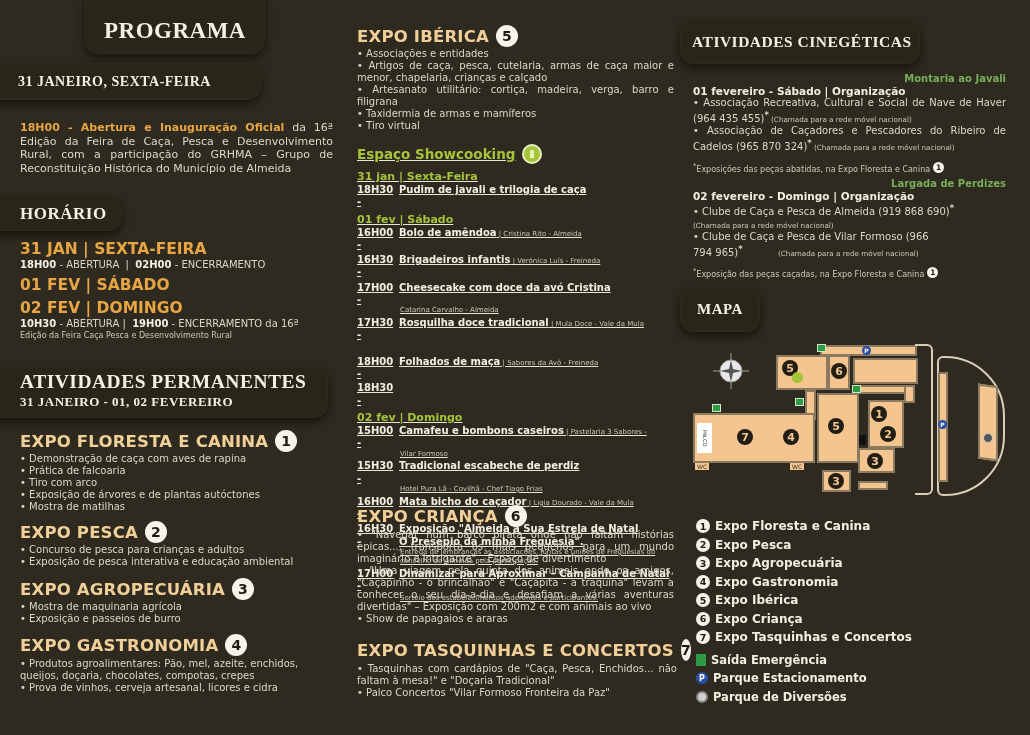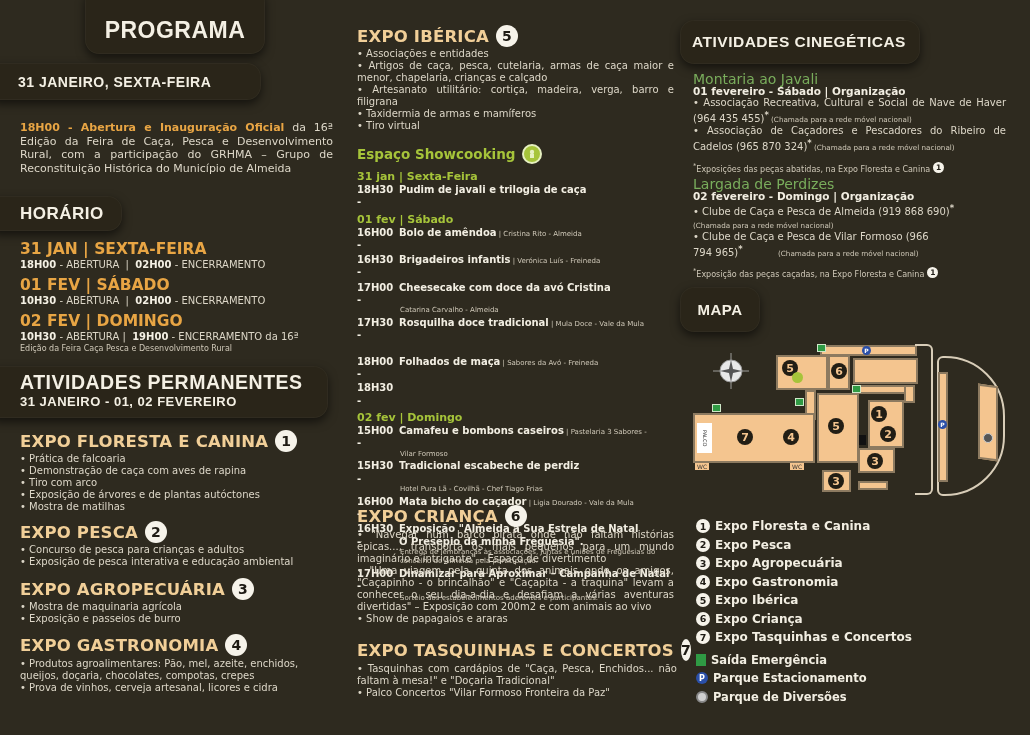--- a/index.html
+++ b/index.html
@@ -1,38 +1,38 @@
 <!DOCTYPE html>
 <html><head>
 <meta charset="utf-8">
 <style>
   * { box-sizing: border-box; margin: 0; padding: 0; }
   html, body { width: 1030px; height: 735px; overflow: hidden; }
   body { background: #2e2a1f; color: #e9e4d6; font-family: "DejaVu Sans", sans-serif; position: relative; }
   .abs { position: absolute; }
   .pill { position: absolute; background: #2a2519; border-radius: 14px; box-shadow: 0 4px 10px rgba(0,0,0,0.55), inset 0 0 0 1px rgba(255,255,255,0.03); }
-  .pill-title { font-family: Liberation Sans, sans-serif; font-weight: bold; color: #f4f0e4; letter-spacing: 0.5px; }
+  .pill-title { font-family: Liberation Serif, serif; font-weight: bold; color: #f4f0e4; letter-spacing: 0.5px; }
   .orange { color: #e8a544; }
   .sm { font-size: 10.2px; line-height: 12.6px; color: #ddd7c8; }
   .xs { font-size: 7.2px; line-height: 9px; color: #cfc8b8; }
   .bullets div { font-size: 10px; line-height: 12px; color: #ddd7c8; }
   .just { text-align: justify; }
   .expo-h { font-weight: bold; color: #f1cf98; font-size: 16.5px; letter-spacing: 0.2px; display: flex; align-items: center; gap: 7px; white-space: nowrap; }
   .num { display: inline-flex; align-items: center; justify-content: center; width: 22px; height: 22px; border-radius: 50%; background: #f6f3ea; color: #1e1b14; font-weight: bold; font-size: 14px; }
   .num.sm-n { width: 11px; height: 11px; font-size: 7.5px; }
   .num.md-n { width: 14px; height: 14px; font-size: 9.5px; }
   .hor-day { font-weight: bold; font-size: 15.5px; color: #e8a544; line-height: 18px; }
   .hor-time { font-size: 10px; line-height: 13px; color: #ddd7c8; }
   .hor-time b { color: #f4f0e4; }
   .sc-day { font-weight: bold; font-size: 11px; color: #a6c43a; line-height: 15px; margin-top: 3px; }
   .sc-row { font-size: 10px; line-height: 12.3px; color: #f2eee2; font-weight: bold; display: flex; }
   .sc-row .t { width: 42px; flex-shrink: 0; }
   .sc-row .sub { font-weight: normal; font-size: 7px; color: #cfc8b8; }
   .sc-note { font-size: 7px; line-height: 8.8px; color: #cfc8b8; padding-left: 43px; }
-  .cin-h { font-weight: normal; font-size: 14px; color: #79ad5c; line-height: 12px; }
+  .cin-h { font-weight: bold; font-size: 10px; color: #79ad5c; line-height: 12px; text-align: right; }
   .cin-d { font-weight: bold; font-size: 10.5px; color: #f2eee2; line-height: 12px; }
   .legend div { display: flex; align-items: center; gap: 5px; font-weight: bold; font-size: 12px; color: #f2eee2; height: 18.5px; }
   .map-room { position: absolute; background: #f4c58f; border: 2px solid #8c7a60; }
   .map-num { position: absolute; width: 16px; height: 16px; border-radius: 50%; background: #221e15; color: #f4c58f; font-weight: bold; font-size: 11px; display: flex; align-items: center; justify-content: center; }
   .exit { position: absolute; width: 9px; height: 8px; background: #2f9a44; border: 1px solid #cfe8c9; }
   .pmark { position: absolute; width: 9px; height: 9px; border-radius: 50%; background: #2a4fa8; color: #fff; font-size: 6px; font-weight: bold; display: flex; align-items: center; justify-content: center; }
 </style>
 </head>
 <body>
 
@@ -49,42 +49,41 @@
 <div class="pill" style="left:-14px; top:196px; width:136px; height:35px; display:flex; align-items:center; padding-left:34px;">
   <span class="pill-title" style="font-size:17px;">HORÁRIO</span>
 </div>
 <div class="abs" style="left:20px; top:240px; width:320px;">
   <div>
     <div class="hor-day">31 JAN | SEXTA-FEIRA</div>
     <div class="hor-time"><b>18H00</b><span style="white-space:pre;"> - ABERTURA  |  </span><b>02H00</b><span> - ENCERRAMENTO</span></div>
   </div>
   <div style="margin-top:5px;">
     <div class="hor-day">01 FEV | SÁBADO</div>
-    <div class="hor-time"><b>10H30</b><span style="white-space:pre;"> - ABERTURA  |  </span><b>02H00</b><span> - ENCERRAMENTO</span></div>
   </div>
   <div style="margin-top:5px;">
     <div class="hor-day">02 FEV | DOMINGO</div>
     <div class="hor-time"><b>10H30</b><span style="white-space:pre;"> - ABERTURA |  </span><b>19H00</b><span> - ENCERRAMENTO da 16ª</span></div>
     <div class="xs" style="font-size:8px; margin-top:1px;">Edição da Feira Caça Pesca e Desenvolvimento Rural</div>
   </div>
 </div>
 
 <div class="pill" style="left:-14px; top:366px; width:342px; height:52px; padding:5px 0 0 34px;">
   <div class="pill-title" style="font-size:19.5px; line-height:22px;">ATIVIDADES PERMANENTES</div>
   <div class="pill-title" style="font-size:13px; line-height:17px;">31 JANEIRO - 01, 02 FEVEREIRO</div>
 </div>
 
 <div class="abs" style="left:20px; top:430px; width:320px;">
   <div class="expo-h">
       <span>EXPO FLORESTA E CANINA</span>
       <span class="num">1</span>
     </div>
   <div class="bullets" style="margin-top:1px;">
+    <div>• Demonstração de caça com aves de rapina</div>
     <div>• Prática de falcoaria</div>
-    <div>• Demonstração de caça com aves de rapina</div>
     <div>• Tiro com arco</div>
     <div>• Exposição de árvores e de plantas autóctones</div>
     <div>• Mostra de matilhas</div>
   </div>
 </div>
 <div class="abs" style="left:20px; top:521px; width:320px;">
   <div class="expo-h">
       <span>EXPO PESCA</span>
       <span class="num">2</span>
     </div>
@@ -121,21 +120,21 @@
     </div>
   <div class="bullets just" style="margin-top:1px;">
     <div>• Associações e entidades</div>
     <div>• Artigos de caça, pesca, cutelaria, armas de caça maior e menor, chapelaria, crianças e calçado</div>
     <div>• Artesanato utilitário: cortiça, madeira, verga, barro e filigrana</div>
     <div>• Taxidermia de armas e mamíferos</div>
     <div>• Tiro virtual</div>
   </div>
 </div>
 
-<div class="abs" style="left:357px; top:144px; width:320px;">
+<div class="abs" style="left:357px; top:144px; width:320px;text-decoration:underline;">
   <div style="display:flex; align-items:center; gap:6px;">
     <span style="font-weight:bold; font-size:13.5px; color:#a6c43a;">Espaço Showcooking</span>
     <span style="width:20px; height:20px; border-radius:50%; background:#a6c43a; border:2px solid #e6f0c0; display:inline-flex; align-items:center; justify-content:center;">
       <svg width="10" height="10" viewBox="0 0 10 10">
           <circle cx="5" cy="3" r="2.2" fill="#e6f0c0"></circle>
           <rect x="3" y="5" width="4" height="4" fill="#e6f0c0"></rect>
         </svg>
     </span>
   </div>
   <div style="margin-top:5px;">

